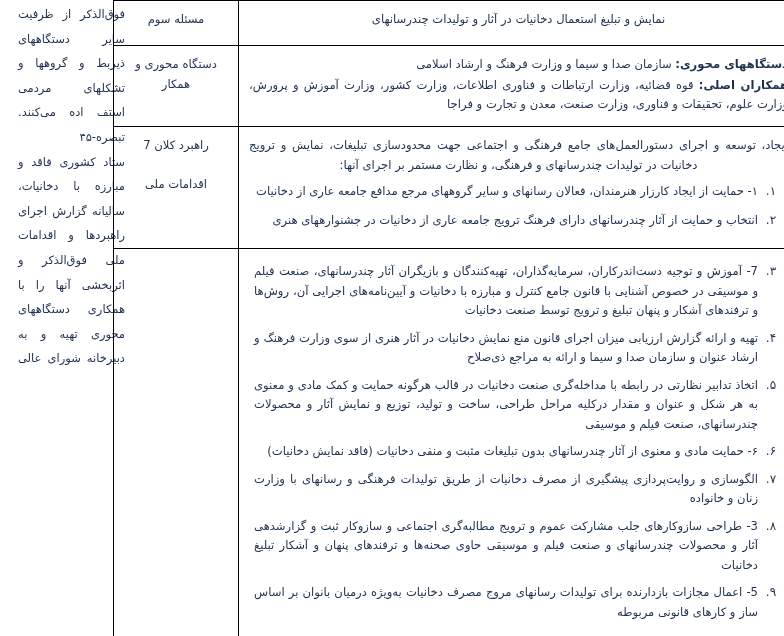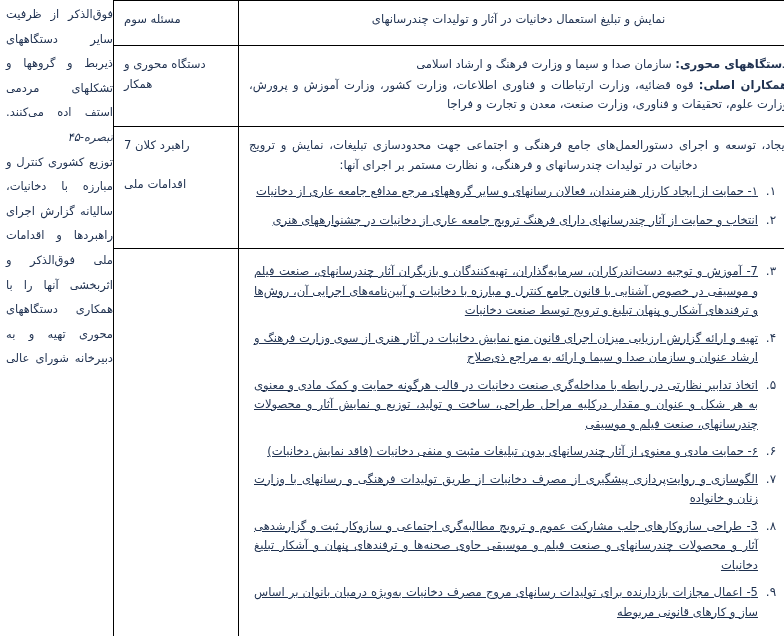--- a/index.html
+++ b/index.html
@@ -20,40 +20,39 @@
   #page {
     position: relative;
     width: 784px;
     height: 636px;
   }
 
   
   .margin-col {
     position: absolute;
     top: 0;
-    left: 4px;
+    left: 16px;
     width: 113px;
     height: 636px;
     box-sizing: border-box;
     padding: 2px 4px 0 2px;
     overflow: hidden;
   }
   .margin-col p {
     margin: 0;
     font-size: 11.5px;
     line-height: 24.6px;
     text-align: justify;
     text-align-last: justify;
     color: #1f3150;
     white-space: normal;
     word-spacing: 0.5px;
   }
   .margin-col p.tight {
     text-align-last: right;
-    font-style: italic;
   }
 
   
   .doc-table {
     position: absolute;
     top: 0;
     left: 113px;
     width: 645px;
     border-collapse: collapse;
     table-layout: fixed;
@@ -62,21 +61,21 @@
   .doc-table td {
     border: 1px solid #000000;
     vertical-align: top;
     padding: 9px 10px 9px 10px;
     font-size: 11.6px;
     line-height: 19.5px;
     color: #1f3150;
   }
   .col-label {
     width: 104px;
-    text-align: left;
+    text-align: center;
   }
   .col-body {
     width: 539px;
     text-align: justify;
   }
 
   .row-r1 td { height: 26px; }
   .row-r2 td { height: 62px; }
   .row-r3 td { height: 90px; }
   .row-r4 td { height: 395px; }
@@ -112,39 +111,38 @@
     margin: 4px 4px 0 4px;
     padding: 0 22px 0 0;
     list-style-position: outside;
     list-style-type: persian;
   }
   ol.fa-list li {
     margin: 0 0 8px 1px;
     text-align: justify;
     line-height: 19.5px;
     padding-right: 4px;
-    text-decoration: underline;
   }
   ol.fa-list li:last-child { margin-bottom: 0; }
   ol.fa-list li::marker {
     font-size: 12px;
     color: #1f3150;
   }
   .row-r3 ol.fa-list { margin-top: 7px; }
   .row-r3 ol.fa-list li { margin-bottom: 9px; }
 </style>
 </head>
 <body>
 
 <div id="page">
 
   <div class="margin-col">
     <p>فوق‌الذکر از ظرفیت سایر دستگاههای ذیربط و گروهها و تشکلهای مردمی استف اده می‌کنند.</p>
     <p class="tight">تبصره-۴۵</p>
-    <p>توزیع کشوری کنترل و مبارزه با دخانیات، سالیانه گزارش اجرای راهبردها و اقدامات ملی فوق‌الذکر و اثربخشی آنها را با همکاری دستگاههای محوری تهیه و به دبیرخانه شورای عالی</p>
+    <p>ستاد کشوری فاقد و مبارزه با دخانیات، سالیانه گزارش اجرای راهبردها و اقدامات ملی فوق‌الذکر و اثربخشی آنها را با همکاری دستگاههای محوری تهیه و به دبیرخانه شورای عالی</p>
   </div>
 
   <table class="doc-table">
     <tbody>
 
       <tr class="row-r1">
         <td class="col-body">
           <p class="body-head">نمایش و تبلیغ استعمال دخانیات در آثار و تولیدات چندرسانهای</p>
         </td>
         <td class="col-label">

